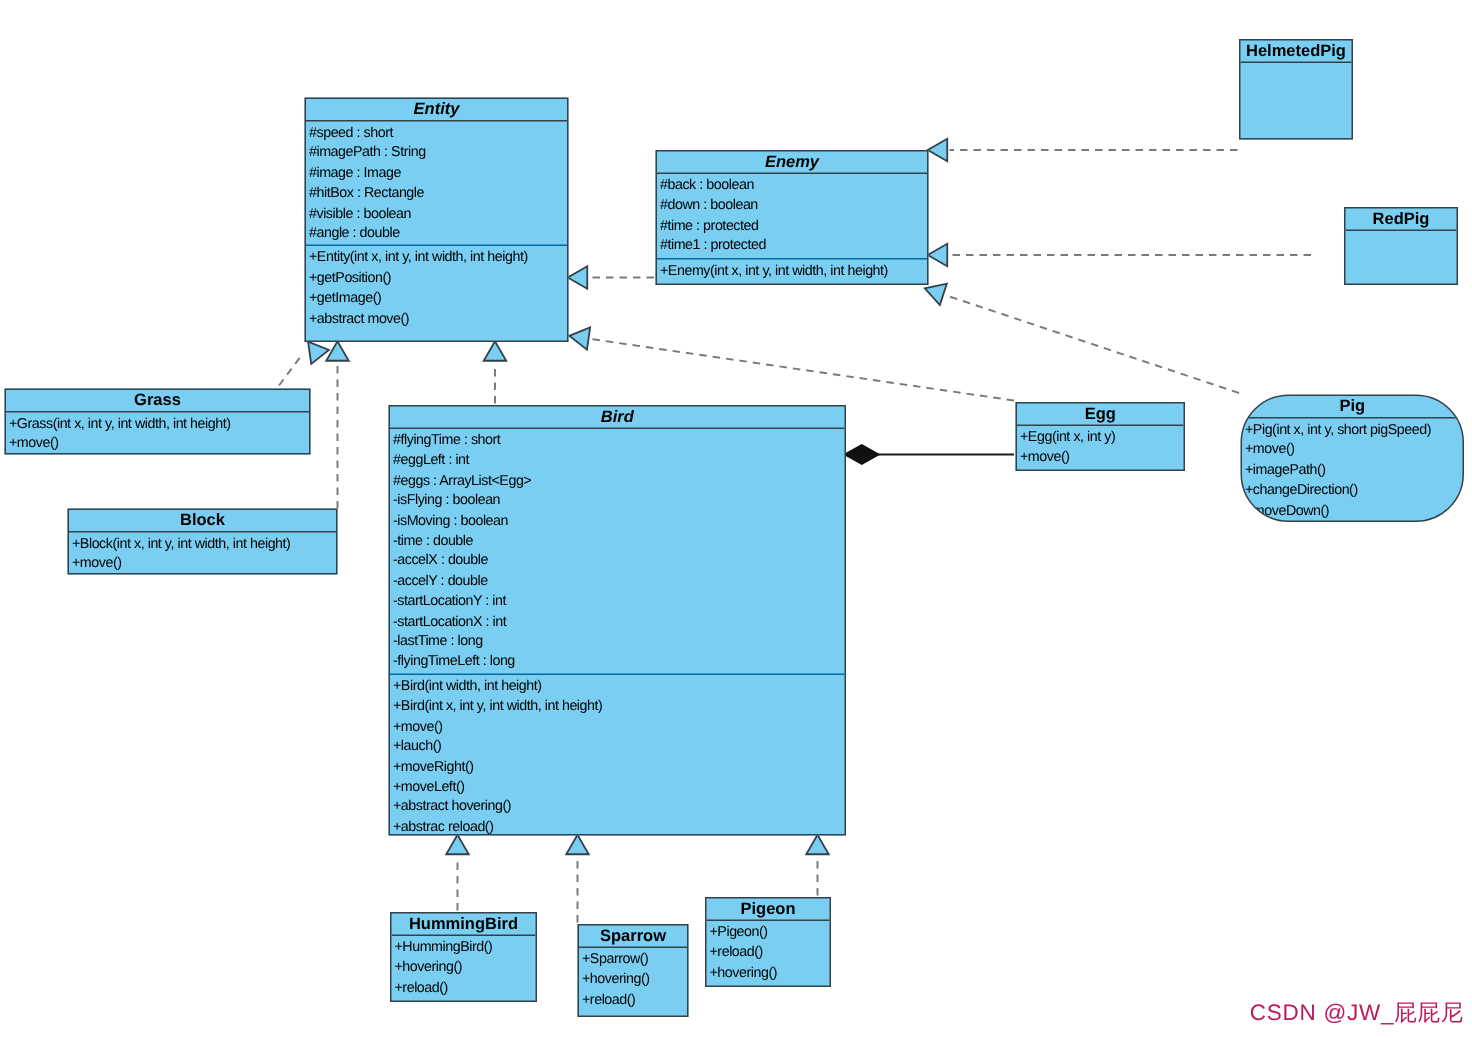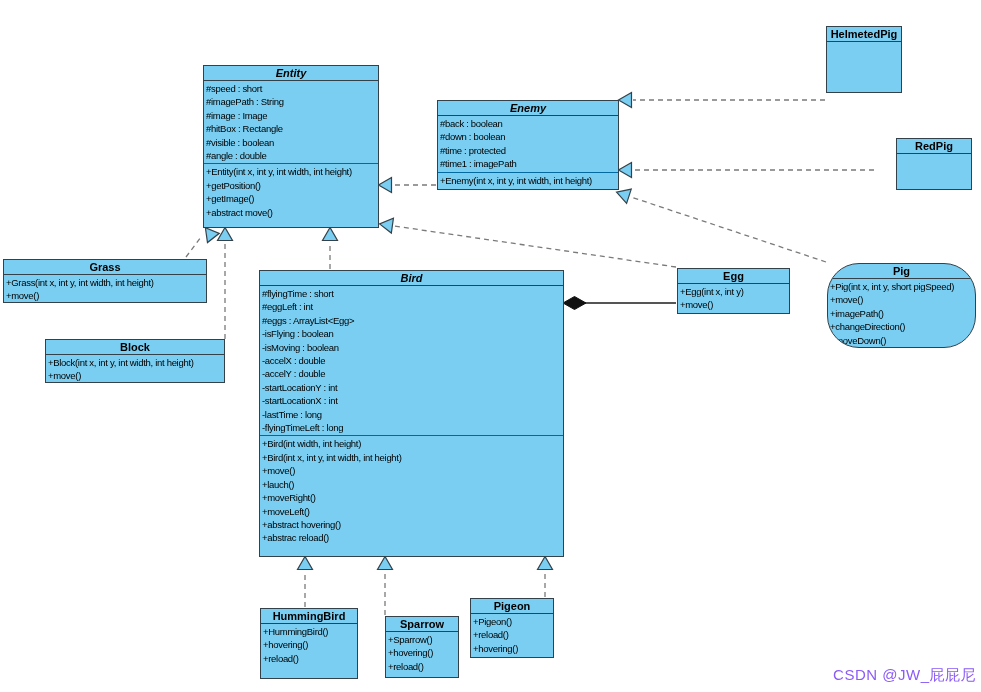--- a/index.html
+++ b/index.html
@@ -20,21 +20,21 @@
   .uml-members{
     list-style:none;margin:0;padding:1px 1px 0 2px;
     font-size:9.5px;line-height:13.4px;letter-spacing:-0.3px;color:#000;
   }
   .uml-members li{white-space:nowrap;}
   .uml-attrs{flex:0 0 auto;border-bottom:1px solid #0369a1;padding-bottom:1px;}
   .uml-methods{flex:1 1 auto;}
   .uml-body{flex:1 1 auto;}
   .watermark{
     position:absolute;right:5px;bottom:7px;
-    font-size:15px;color:#8b5cf6;letter-spacing:0.5px;
+    font-size:15px;color:#be185d;letter-spacing:0.5px;
   }
 </style>
 </head>
 <body>
 
 <div id="canvas">
 
   <svg id="edges" width="981" height="692" viewBox="0 0 981 692">
     <g>
       <line x1="186" y1="257" x2="201" y2="237" stroke="#7a7a7a" stroke-width="1.3" stroke-dasharray="5,4"></line>
@@ -103,21 +103,21 @@
         <li>+abstract move()</li>
       </ul>
   </div>
 
   <div class="uml-class abstract" style="left:437px;top:100px;width:182px;height:90px;">
     <div class="uml-title">Enemy</div>
     <ul class="uml-members uml-attrs">
         <li>#back : boolean</li>
         <li>#down : boolean</li>
         <li>#time : protected</li>
-        <li>#time1 : imagePath</li>
+        <li>#time1 : protected</li>
       </ul>
     <ul class="uml-members uml-methods">
         <li>+Enemy(int x, int y, int width, int height)</li>
       </ul>
   </div>
 
   <div class="uml-class" style="left:826px;top:26px;width:76px;height:67px;">
     <div class="uml-title">HelmetedPig</div>
     <div class="uml-body"></div>
   </div>
@@ -144,20 +144,21 @@
   </div>
 
   <div class="uml-class abstract" style="left:259px;top:270px;width:305px;height:287px;">
     <div class="uml-title">Bird</div>
     <ul class="uml-members uml-attrs">
         <li>#flyingTime : short</li>
         <li>#eggLeft : int</li>
         <li>#eggs : ArrayList&lt;Egg&gt;</li>
         <li>-isFlying : boolean</li>
         <li>-isMoving : boolean</li>
+        <li>-time : double</li>
         <li>-accelX : double</li>
         <li>-accelY : double</li>
         <li>-startLocationY : int</li>
         <li>-startLocationX : int</li>
         <li>-lastTime : long</li>
         <li>-flyingTimeLeft : long</li>
       </ul>
     <ul class="uml-members uml-methods">
         <li>+Bird(int width, int height)</li>
         <li>+Bird(int x, int y, int width, int height)</li>
@@ -182,21 +183,21 @@
     <div class="uml-title">Pig</div>
     <ul class="uml-members uml-methods">
         <li>+Pig(int x, int y, short pigSpeed)</li>
         <li>+move()</li>
         <li>+imagePath()</li>
         <li>+changeDirection()</li>
         <li>+moveDown()</li>
       </ul>
   </div>
 
-  <div class="uml-class" style="left:260px;top:608px;width:98px;height:71px;">
+  <div class="uml-class" style="left:260px;top:608px;width:98px;height:60px;">
     <div class="uml-title">HummingBird</div>
     <ul class="uml-members uml-methods">
         <li>+HummingBird()</li>
         <li>+hovering()</li>
         <li>+reload()</li>
       </ul>
   </div>
 
   <div class="uml-class" style="left:385px;top:616px;width:74px;height:62px;">
     <div class="uml-title">Sparrow</div>

